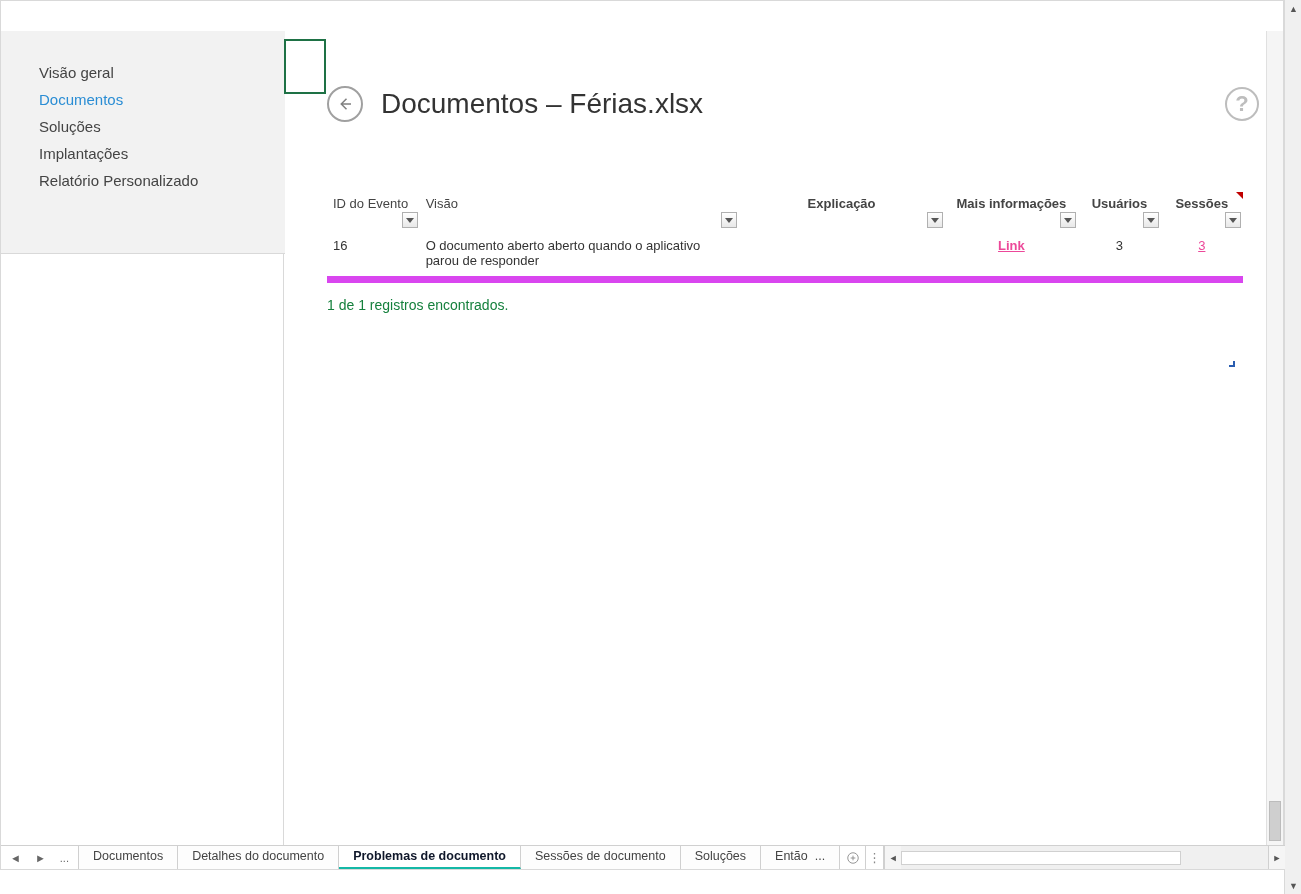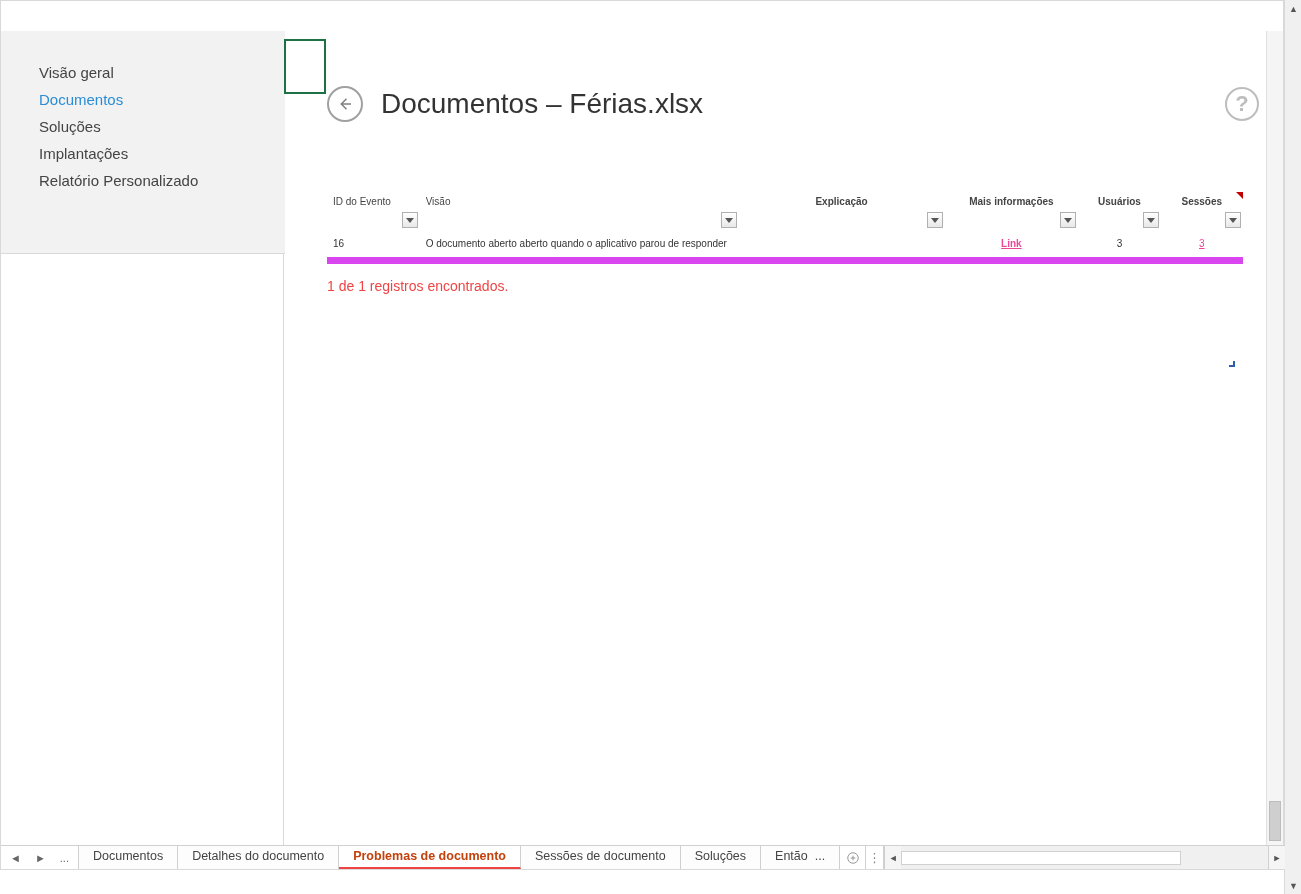--- a/index.html
+++ b/index.html
@@ -114,21 +114,21 @@
     font-weight:600;
     cursor:pointer;
   }
 
   .table-wrap {
     margin: 70px 40px 0 42px;
   }
   table.data {
     width:100%;
     border-collapse:collapse;
-    font-size:10px;
+    font-size:13px;
   }
   table.data th {
     text-align:left;
     font-weight:400;
     color:#444;
     padding:4px 6px 4px 6px;
     vertical-align:top;
     position:relative;
     height:38px;
   }
@@ -157,21 +157,21 @@
   .link { color:#ec4899; text-decoration:underline; cursor:pointer; }
   .red-mark {
     position:absolute; top:0; right:0;
     width:0;height:0;
     border-top:7px solid #c00000;
     border-left:7px solid transparent;
   }
   .records-info {
     margin:14px 40px 0 42px;
     font-size:14px;
-    color:#ef4444;
+    color:#15803d;
   }
   .blue-mark {
     position:absolute;
     right:48px; top:330px;
     width:6px;height:6px;
     border-right:2px solid #2a5db0;
     border-bottom:2px solid #2a5db0;
   }
 
   
@@ -195,23 +195,23 @@
   .sheet-nav span{ color:#666; cursor:pointer; padding:0 3px; font-size:11px;}
   .sheet-tab {
     padding:3px 14px 0 14px;
     border-right:1px solid #d0d0d0;
     color:#444;
     cursor:pointer;
     white-space:nowrap;
     background:#fdfdfd;
   }
   .sheet-tab.active {
-    color:#c2410c;
+    color:#0f172a;
     font-weight:600;
-    border-bottom:2px solid #ef4444;
+    border-bottom:2px solid #14b8a6;
     background:#fff;
   }
   .sheet-add {
     width:26px; display:flex;align-items:center;justify-content:center;
     border-right:1px solid #d0d0d0;
     cursor:pointer;
   }
   .sheet-add svg{width:14px;height:14px;}
   .sheet-dots {
     width:18px;display:flex;align-items:center;justify-content:center;

